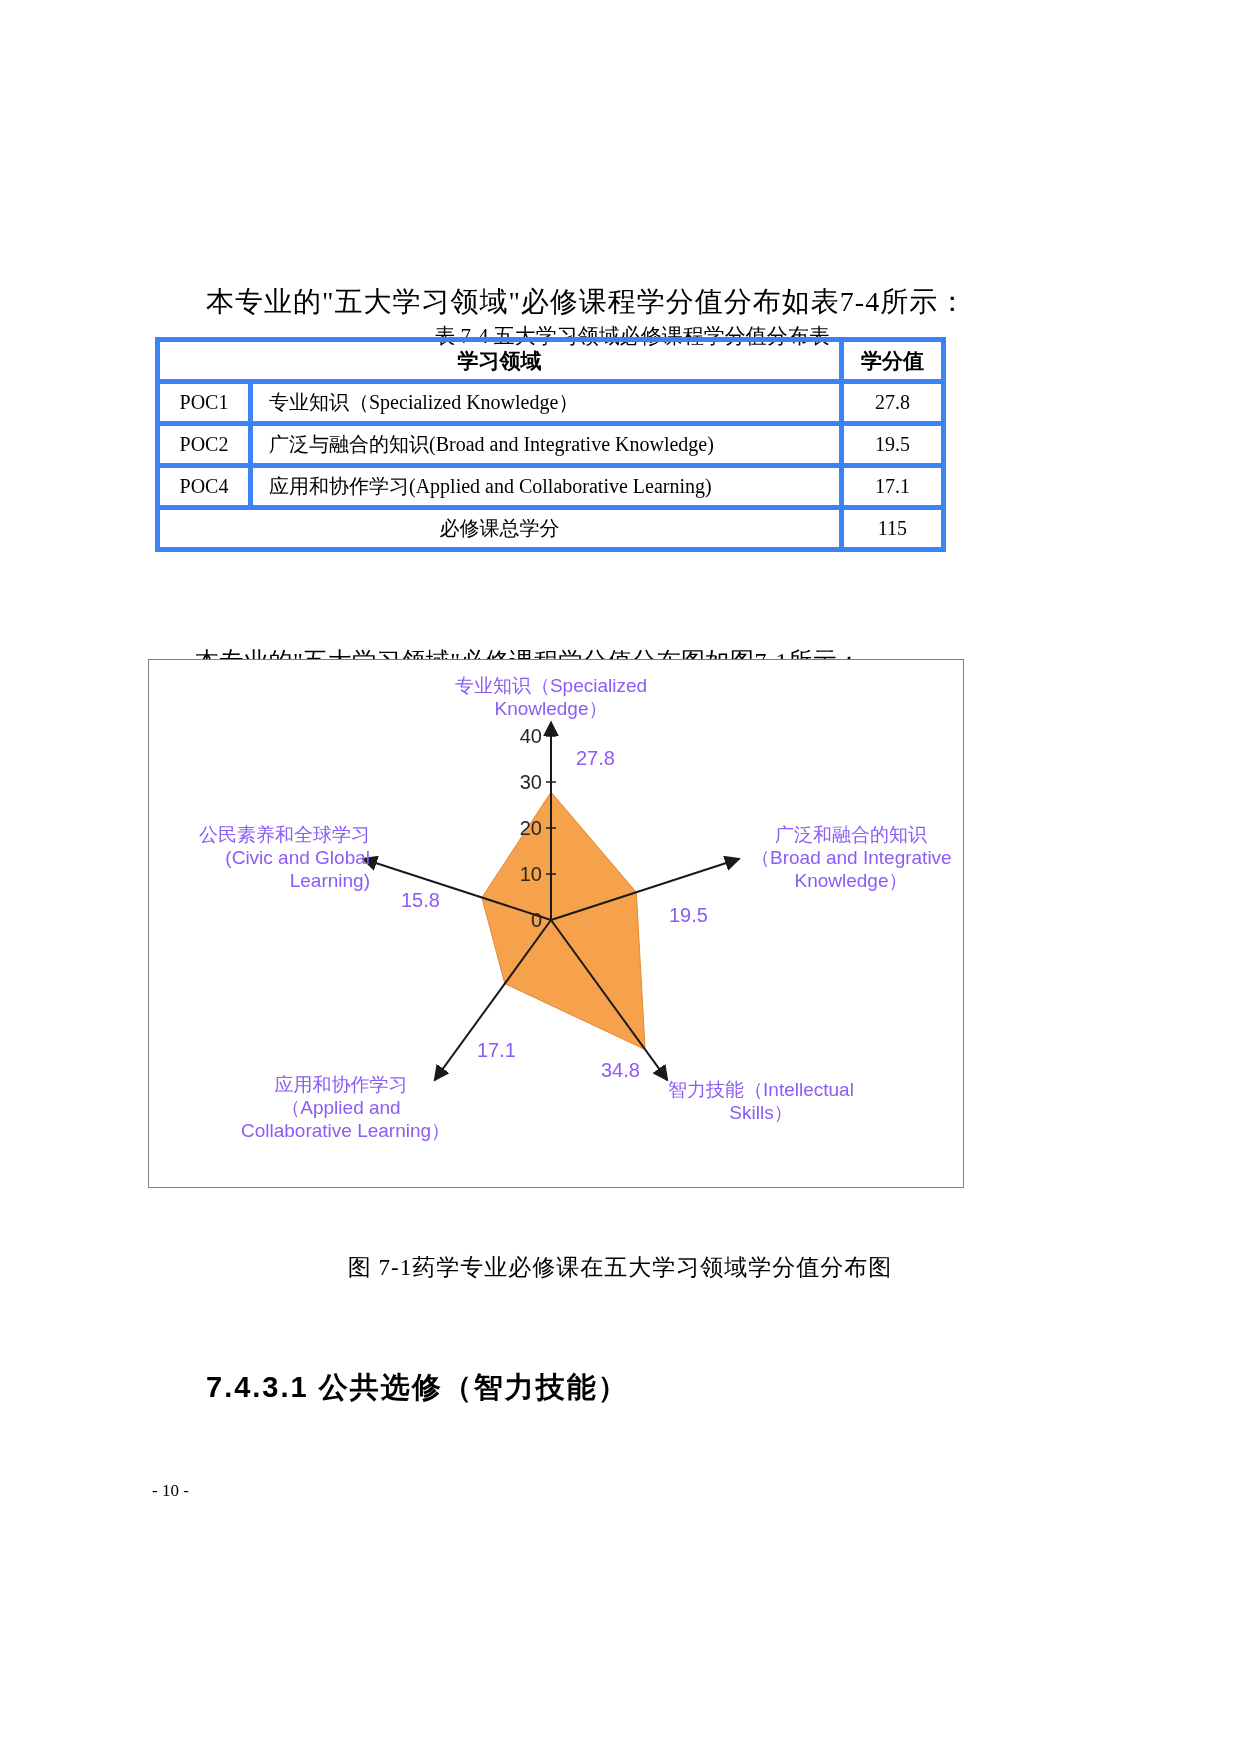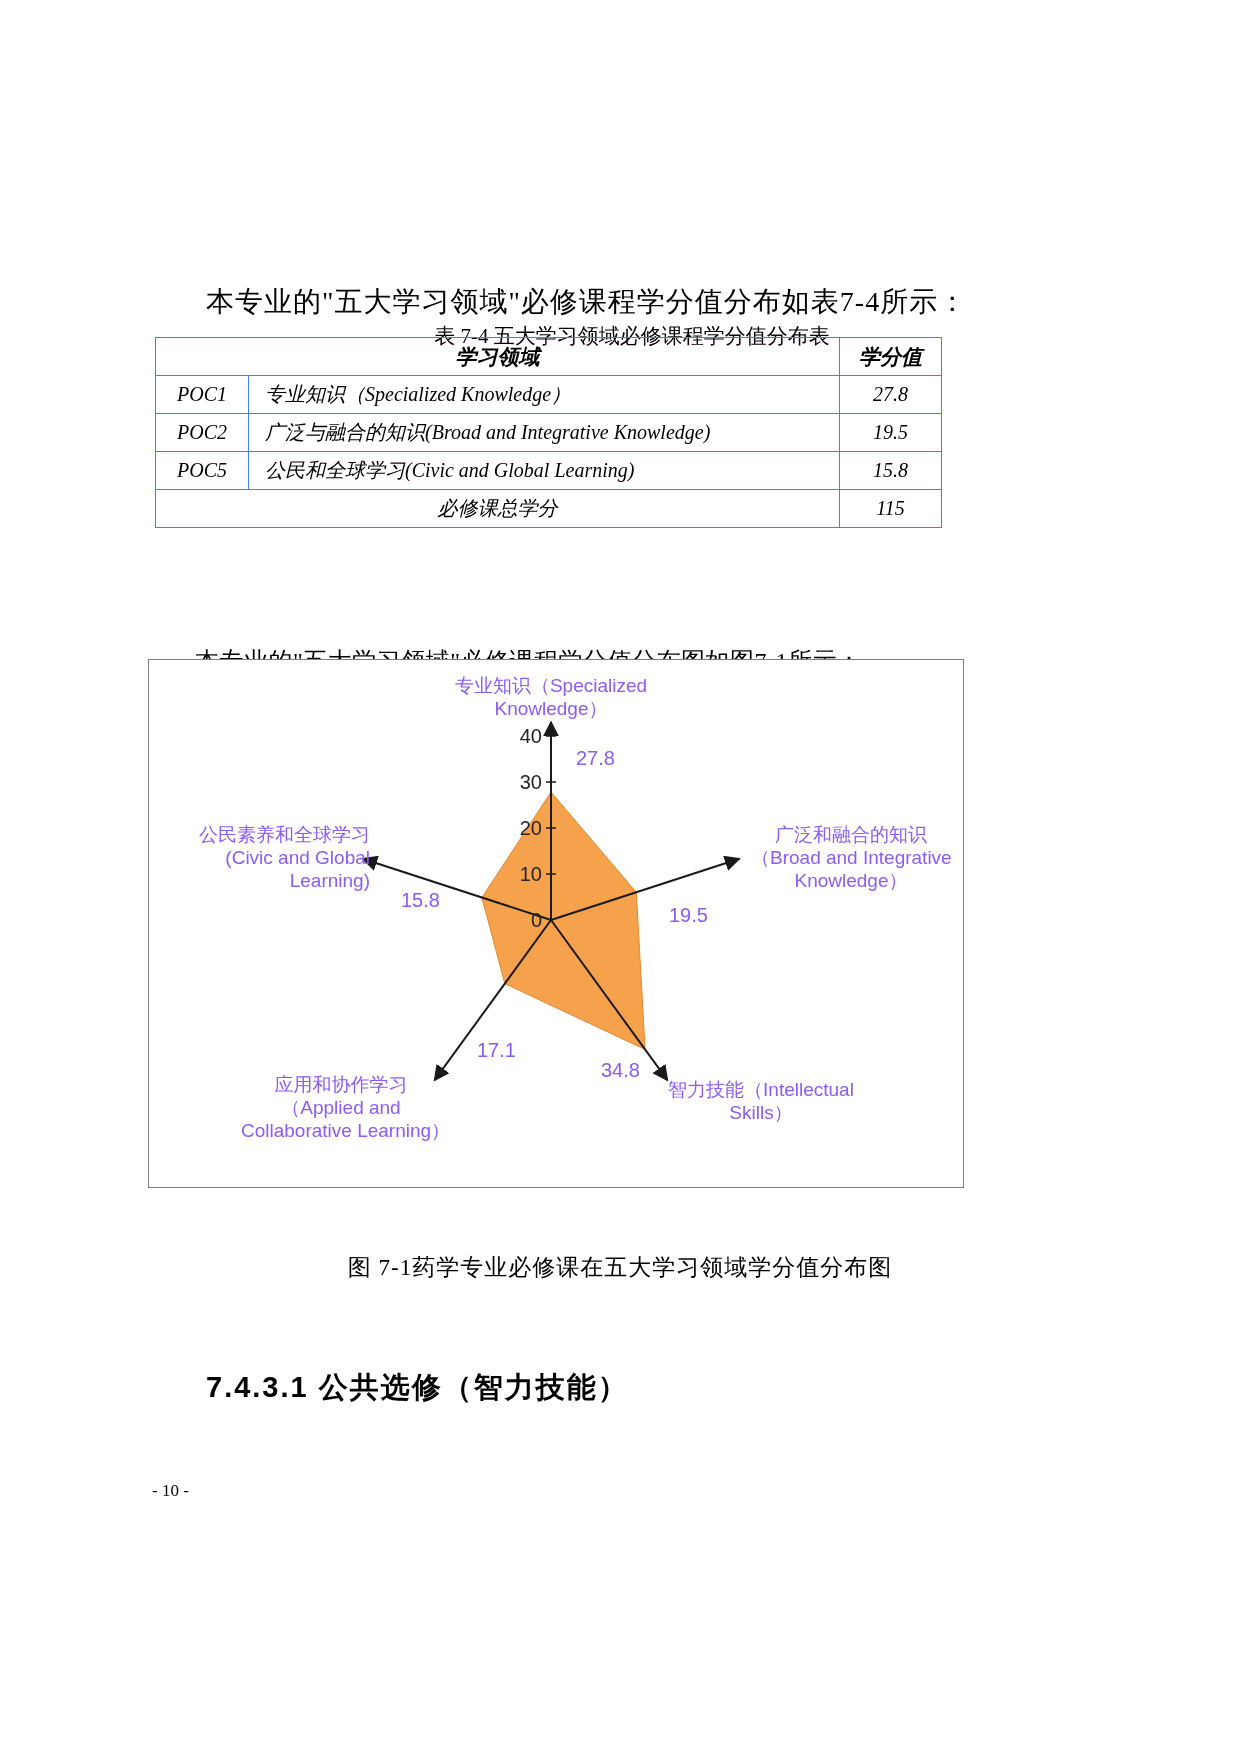--- a/index.html
+++ b/index.html
@@ -4,21 +4,21 @@
 <style>
   html,body{margin:0;padding:0;background:#ffffff;}
   .page{position:relative;width:1240px;height:1754px;background:#fff;color:#000;
         font-family:"Liberation Serif",serif;overflow:hidden;}
 
   .para-table-intro{position:absolute;left:206px;top:255px;font-size:28px;letter-spacing:1px;white-space:nowrap;}
   .table-caption{position:absolute;left:12px;top:301px;width:1240px;text-align:center;font-size:21px;}
 
   .credits-table{position:absolute;left:155px;top:337px;width:786px;border-collapse:collapse;
                  table-layout:fixed;font-size:20px;}
-  .credits-table th,.credits-table td{border:1px solid #3b82f6;height:37px;padding:0;overflow:hidden;font-style:italic;}
+  .credits-table th,.credits-table td{border:5px solid #3b82f6;height:37px;padding:0;overflow:hidden;}
   th.h-domain,th.h-credit{font-weight:bold;text-align:center;font-size:21px;}
   td.c-code{text-align:center;}
   td.c-name{text-align:left;padding-left:16px;}
   td.c-val{text-align:center;}
   td.c-total{text-align:center;}
 
   .para-fig-intro{position:absolute;left:195px;top:621px;font-size:24px;letter-spacing:0.5px;white-space:nowrap;}
 
   .chart-box{position:absolute;left:148px;top:659px;width:814px;height:527px;
              border:1px solid #7f7f7f;background:#fff;}
@@ -76,23 +76,23 @@
           <td class="c-code">POC1</td>
           <td class="c-name">专业知识（Specialized Knowledge）</td>
           <td class="c-val">27.8</td>
         </tr>
         <tr>
           <td class="c-code">POC2</td>
           <td class="c-name">广泛与融合的知识(Broad and Integrative Knowledge)</td>
           <td class="c-val">19.5</td>
         </tr>
         <tr>
-          <td class="c-code">POC5</td>
-          <td class="c-name">公民和全球学习(Civic and Global Learning)</td>
-          <td class="c-val">15.8</td>
+          <td class="c-code">POC4</td>
+          <td class="c-name">应用和协作学习(Applied and Collaborative Learning)</td>
+          <td class="c-val">17.1</td>
         </tr>
       </tbody>
     <tbody>
       <tr>
         <td colspan="2" class="c-total">必修课总学分</td>
         <td class="c-val">115</td>
       </tr>
     </tbody>
   </table>
 

